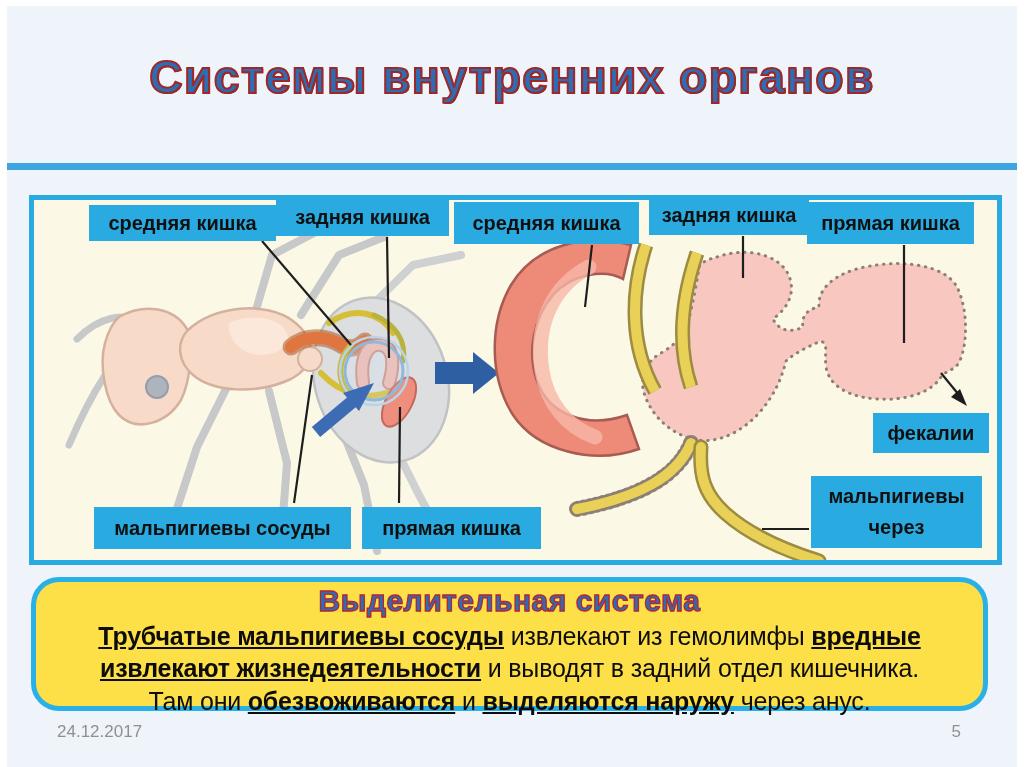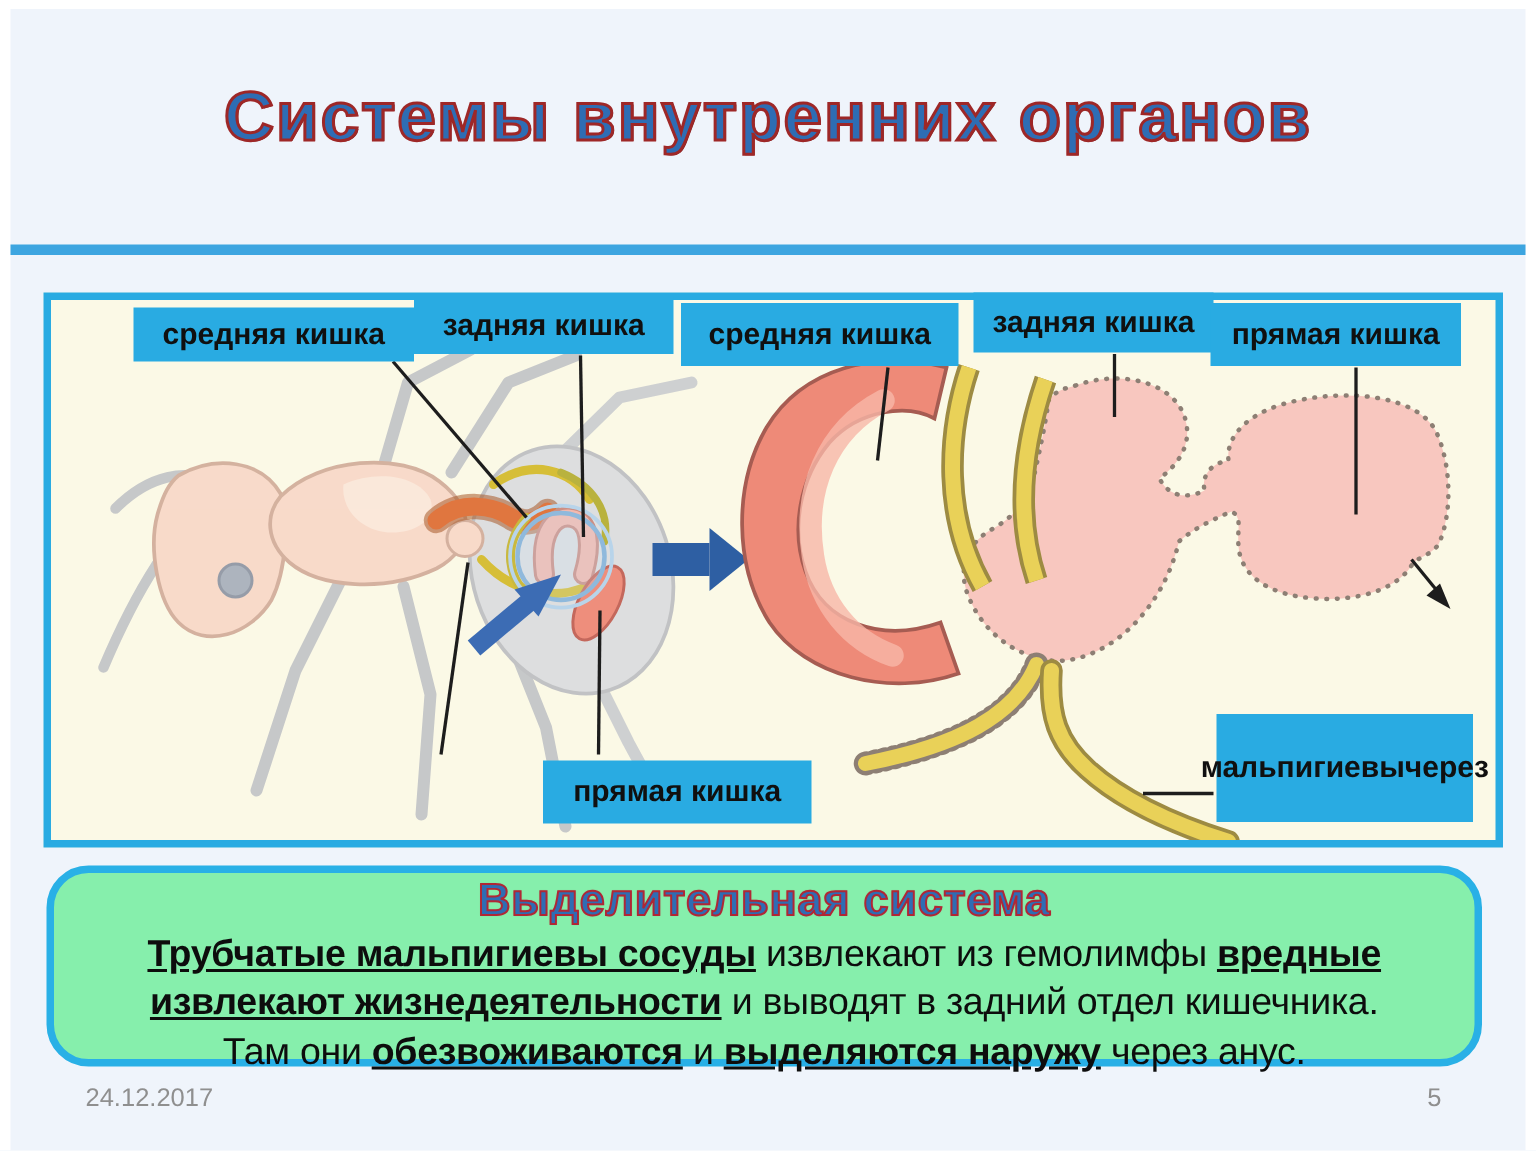--- a/index.html
+++ b/index.html
@@ -21,26 +21,26 @@
   .diagram{
     position:absolute;left:22px;top:177px;width:973px;height:370px;
     box-sizing:border-box;border:5px solid #29abe2;background:#fbf9e6;margin-top:12px;
   }
   .diagram svg{position:absolute;left:0;top:0;width:963px;height:360px;}
   .lbl{
     position:absolute;background:#29abe2;color:#101010;
     display:flex;align-items:center;justify-content:center;text-align:center;
     font-size:20px;font-weight:700;line-height:1.2;z-index:3;
   }
-  .lbl-2line{flex-direction:row;line-height:1.55;}
+  .lbl-2line{flex-direction:column;line-height:1.55;}
   
   .infobox{
     position:absolute;left:24px;top:571px;width:957px;height:134px;
     box-sizing:border-box;border:5px solid #29b0e6;border-radius:28px;
-    background:#86efac;text-align:center;
+    background:#fde047;text-align:center;
   }
   .infobox-title{
     margin-top:2px;font-size:30px;font-weight:800;letter-spacing:.5px;color:#2e6db4;
     -webkit-text-stroke:1.3px #b02735;
     text-shadow:0 0 1px #b02735;
   }
   .infobox-text{
     margin-top:2px;font-size:25px;line-height:1.29;color:#0d0d0d;letter-spacing:-.2px;
   }
   .infobox-text b{font-weight:700;text-decoration:underline;}
@@ -149,21 +149,23 @@
         <line x1="912" y1="178" x2="930" y2="200" stroke="#1d1d1d" stroke-width="2.2"></line>
         <polygon points="938,211 922,202 931,194" fill="#1d1d1d"></polygon>
       </g>
     </svg>
 
     <div class="lbl" style="left:55px;top:5px;width:187px;height:36px;">средняя кишка</div>
     <div class="lbl" style="left:242px;top:-2px;width:173px;height:38px;">задняя кишка</div>
     <div class="lbl" style="left:420px;top:2px;width:185px;height:42px;">средняя кишка</div>
     <div class="lbl" style="left:615px;top:-5px;width:160px;height:40px;">задняя кишка</div>
     <div class="lbl" style="left:773px;top:2px;width:167px;height:42px;">прямая кишка</div>
+    <div class="lbl" style="left:60px;top:307px;width:257px;height:42px;">мальпигиевы сосуды</div>
     <div class="lbl" style="left:328px;top:307px;width:179px;height:42px;">прямая кишка</div>
+    <div class="lbl" style="left:839px;top:213px;width:116px;height:40px;">фекалии</div>
     <div class="lbl lbl-2line" style="left:777px;top:276px;width:171px;height:72px;">
       <span>мальпигиевы</span>
       <span>через</span>
     </div>
   </div>
 
   <div class="infobox">
     <div class="infobox-title">Выделительная система</div>
     <div class="infobox-text">
       <b>Трубчатые мальпигиевы сосуды</b><span> извлекают из гемолимфы </span><b>вредные</b><br>

